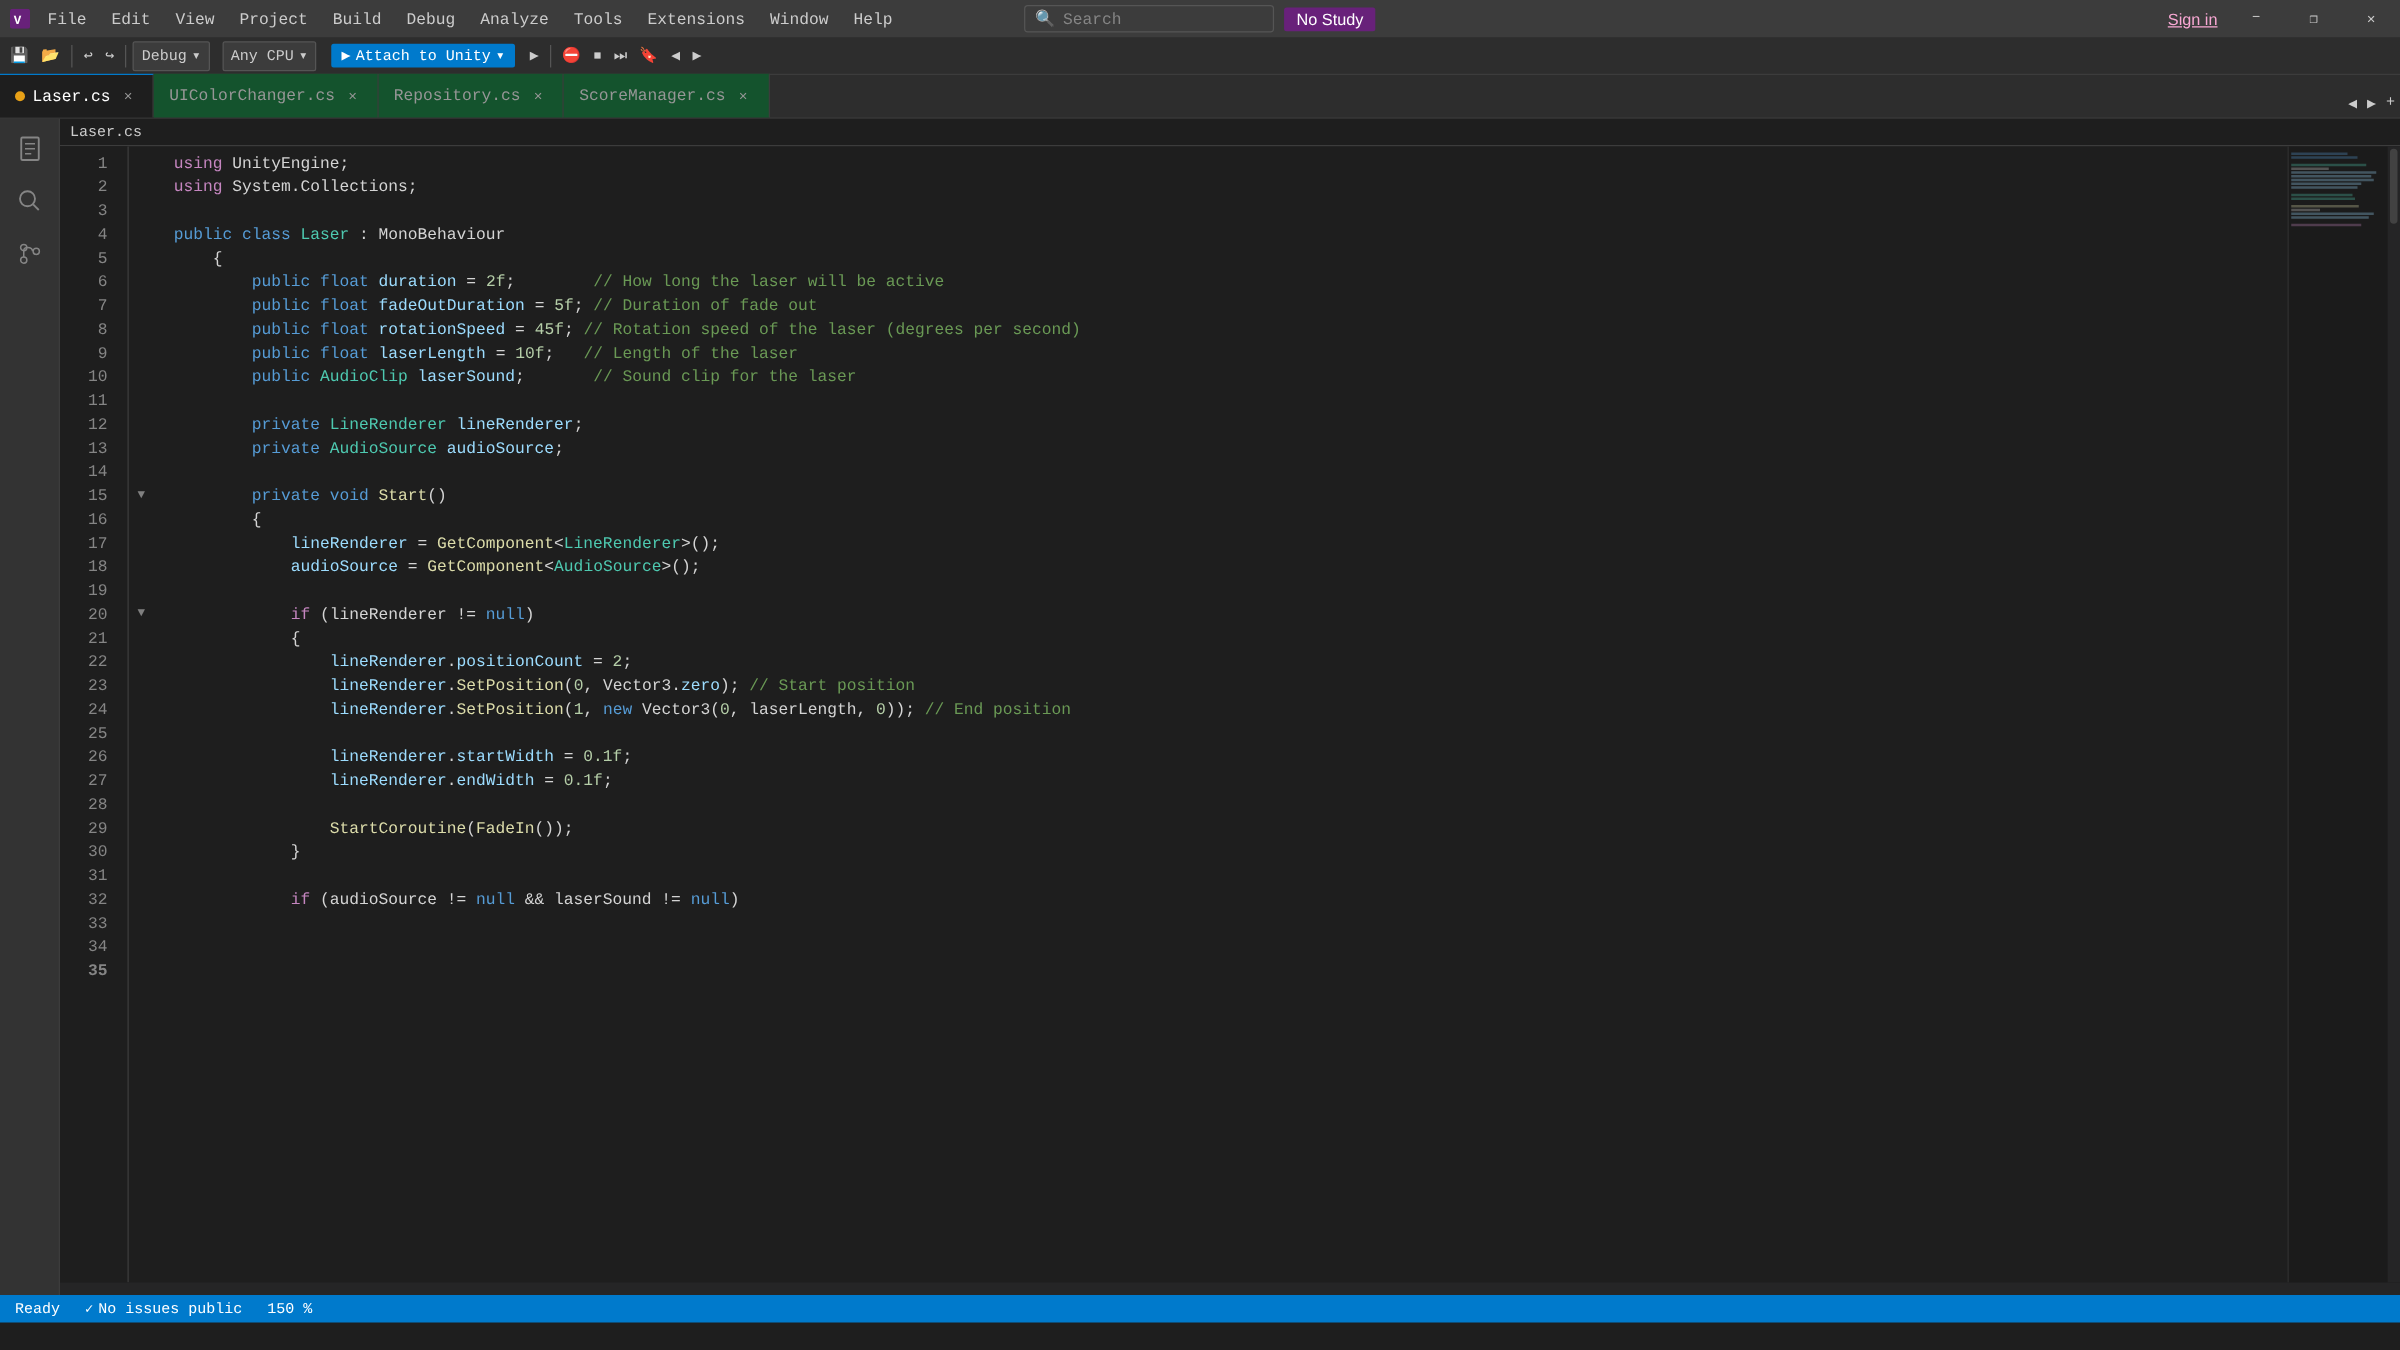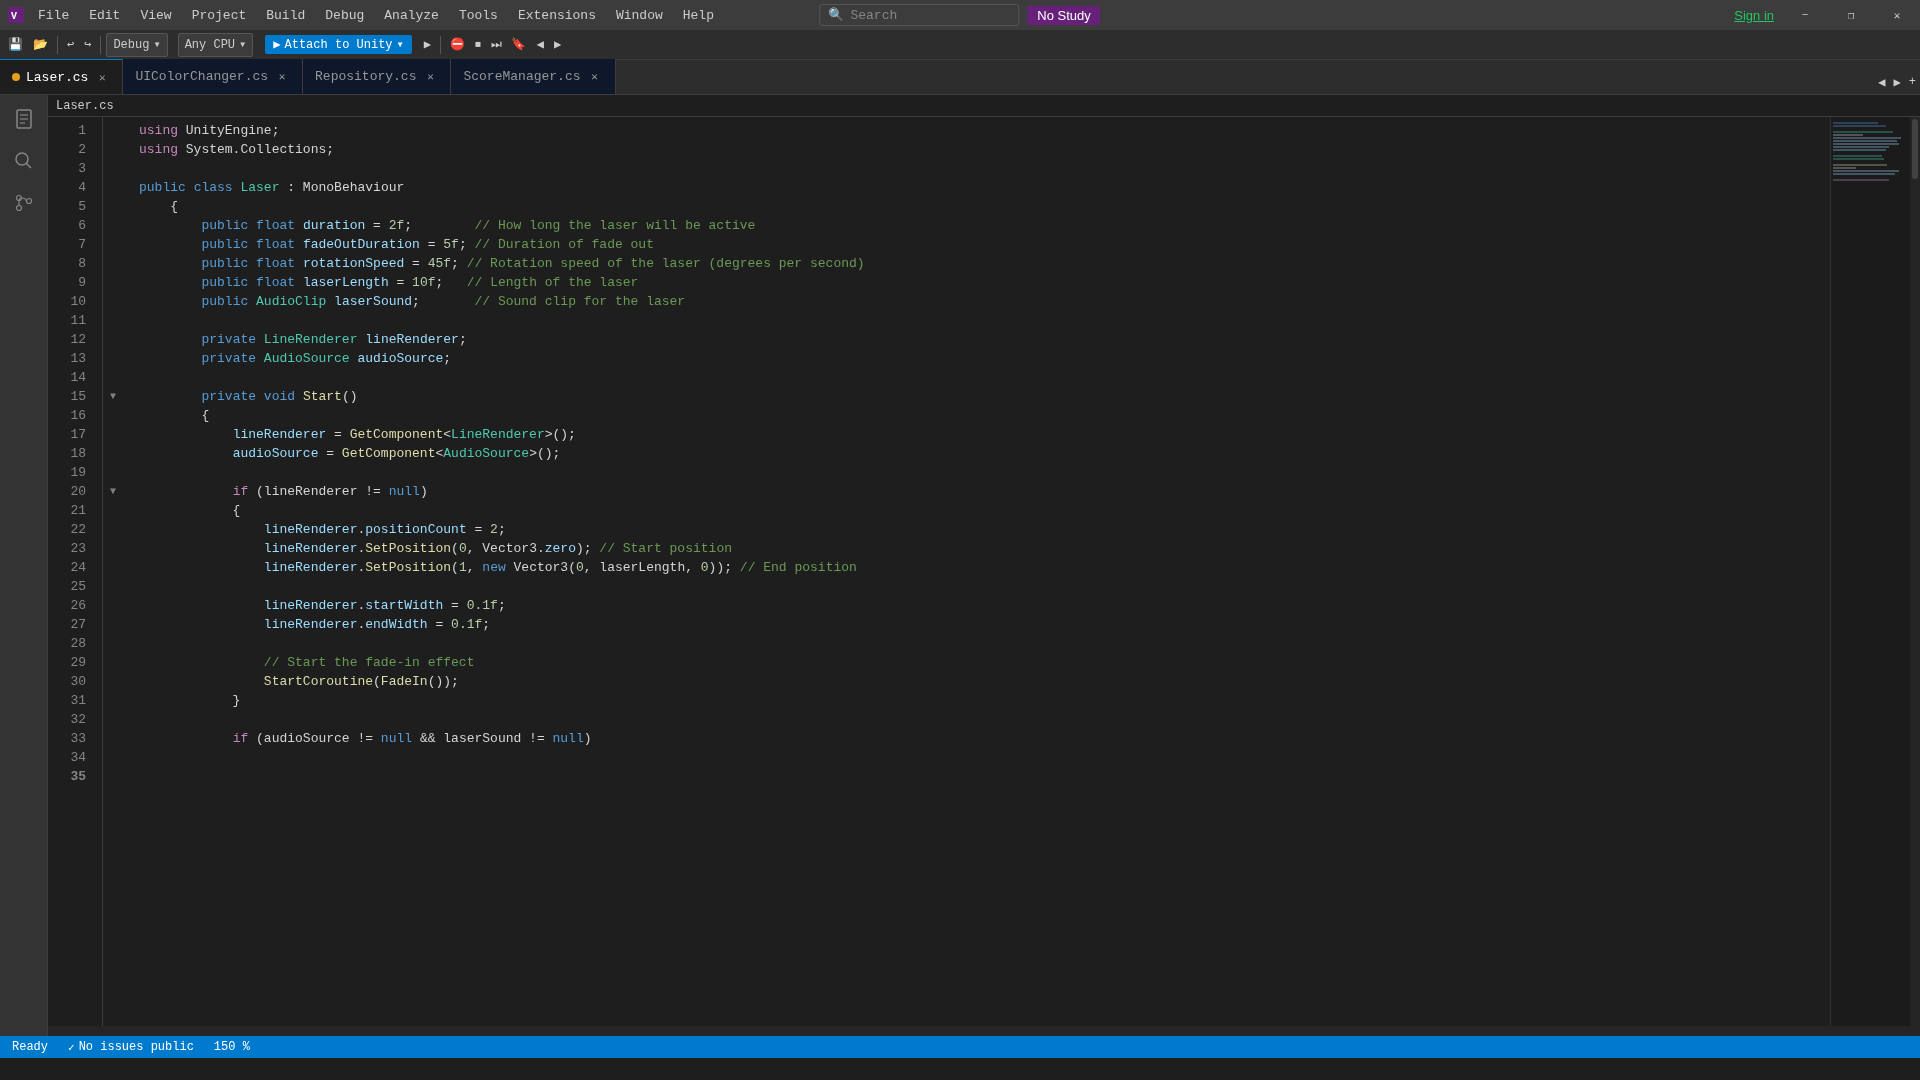--- a/index.html
+++ b/index.html
@@ -54,21 +54,21 @@
     .no-study-btn {
       background: #68217a;
       color: white;
       border: none;
       padding: 2px 10px;
       font-size: 13px;
       cursor: pointer;
       border-radius: 2px;
     }
     .sign-in-btn {
-      color: #22c55e;
+      color: #f9a8d4;
       background: none;
       border: none;
       font-size: 13px;
       cursor: pointer;
       padding: 0 8px;
       text-decoration: underline;
     }
     #titlebar-right {
       position: absolute;
       right: 0;
@@ -149,21 +149,21 @@
     .tab {
       height: 35px;
       padding: 0 12px;
       display: flex;
       align-items: center;
       gap: 6px;
       cursor: pointer;
       font-size: 13px;
       color: #969696;
       border-right: 1px solid #3c3c3c;
-      background: #0f172a;
+      background: #14532d;
       white-space: nowrap;
     }
     .tab.active {
       background: #1e1e1e;
       color: #ffffff;
       border-top: 1px solid #007acc;
     }
     .tab-close {
       width: 16px;
       height: 16px;
@@ -582,21 +582,20 @@
           <div class="code-line">&nbsp;</div>
           <div class="code-line"><span style="color: rgb(212, 212, 212);">            </span><span style="color: rgb(197, 134, 192);">if</span><span style="color: rgb(212, 212, 212);"> (lineRenderer != </span><span style="color: rgb(86, 156, 214);">null</span><span style="color: rgb(212, 212, 212);">)</span></div>
           <div class="code-line"><span style="color: rgb(212, 212, 212);">            {</span></div>
           <div class="code-line"><span style="color: rgb(212, 212, 212);">                </span><span style="color: rgb(156, 220, 254);">lineRenderer</span><span style="color: rgb(212, 212, 212);">.</span><span style="color: rgb(156, 220, 254);">positionCount</span><span style="color: rgb(212, 212, 212);"> = </span><span style="color: rgb(181, 206, 168);">2</span><span style="color: rgb(212, 212, 212);">;</span></div>
           <div class="code-line"><span style="color: rgb(212, 212, 212);">                </span><span style="color: rgb(156, 220, 254);">lineRenderer</span><span style="color: rgb(212, 212, 212);">.</span><span style="color: rgb(220, 220, 170);">SetPosition</span><span style="color: rgb(212, 212, 212);">(</span><span style="color: rgb(181, 206, 168);">0</span><span style="color: rgb(212, 212, 212);">, Vector3.</span><span style="color: rgb(156, 220, 254);">zero</span><span style="color: rgb(212, 212, 212);">); </span><span style="color: rgb(106, 153, 85);">// Start position</span></div>
           <div class="code-line"><span style="color: rgb(212, 212, 212);">                </span><span style="color: rgb(156, 220, 254);">lineRenderer</span><span style="color: rgb(212, 212, 212);">.</span><span style="color: rgb(220, 220, 170);">SetPosition</span><span style="color: rgb(212, 212, 212);">(</span><span style="color: rgb(181, 206, 168);">1</span><span style="color: rgb(212, 212, 212);">, </span><span style="color: rgb(86, 156, 214);">new</span><span style="color: rgb(212, 212, 212);"> Vector3(</span><span style="color: rgb(181, 206, 168);">0</span><span style="color: rgb(212, 212, 212);">, laserLength, </span><span style="color: rgb(181, 206, 168);">0</span><span style="color: rgb(212, 212, 212);">)); </span><span style="color: rgb(106, 153, 85);">// End position</span></div>
           <div class="code-line">&nbsp;</div>
           <div class="code-line"><span style="color: rgb(212, 212, 212);">                </span><span style="color: rgb(156, 220, 254);">lineRenderer</span><span style="color: rgb(212, 212, 212);">.</span><span style="color: rgb(156, 220, 254);">startWidth</span><span style="color: rgb(212, 212, 212);"> = </span><span style="color: rgb(181, 206, 168);">0.1f</span><span style="color: rgb(212, 212, 212);">;</span></div>
           <div class="code-line"><span style="color: rgb(212, 212, 212);">                </span><span style="color: rgb(156, 220, 254);">lineRenderer</span><span style="color: rgb(212, 212, 212);">.</span><span style="color: rgb(156, 220, 254);">endWidth</span><span style="color: rgb(212, 212, 212);"> = </span><span style="color: rgb(181, 206, 168);">0.1f</span><span style="color: rgb(212, 212, 212);">;</span></div>
           <div class="code-line">&nbsp;</div>
-          <div class="code-line"><span style="color: rgb(212, 212, 212);">                </span><span style="color: rgb(106, 153, 85);">// Start the fade-in effect</span></div>
           <div class="code-line"><span style="color: rgb(212, 212, 212);">                </span><span style="color: rgb(220, 220, 170);">StartCoroutine</span><span style="color: rgb(212, 212, 212);">(</span><span style="color: rgb(220, 220, 170);">FadeIn</span><span style="color: rgb(212, 212, 212);">());</span></div>
           <div class="code-line"><span style="color: rgb(212, 212, 212);">            }</span></div>
           <div class="code-line">&nbsp;</div>
           <div class="code-line"><span style="color: rgb(212, 212, 212);">            </span><span style="color: rgb(197, 134, 192);">if</span><span style="color: rgb(212, 212, 212);"> (audioSource != </span><span style="color: rgb(86, 156, 214);">null</span><span style="color: rgb(212, 212, 212);"> &amp;&amp; laserSound != </span><span style="color: rgb(86, 156, 214);">null</span><span style="color: rgb(212, 212, 212);">)</span></div>
         </div>
 
       <div id="minimap">
         <div style="padding:4px 2px;opacity:0.5;">
           <div style="height:2px;background:#569cd6;margin:1px 0;width:60%;"></div>
           <div style="height:2px;background:#569cd6;margin:1px 0;width:70%;"></div>

